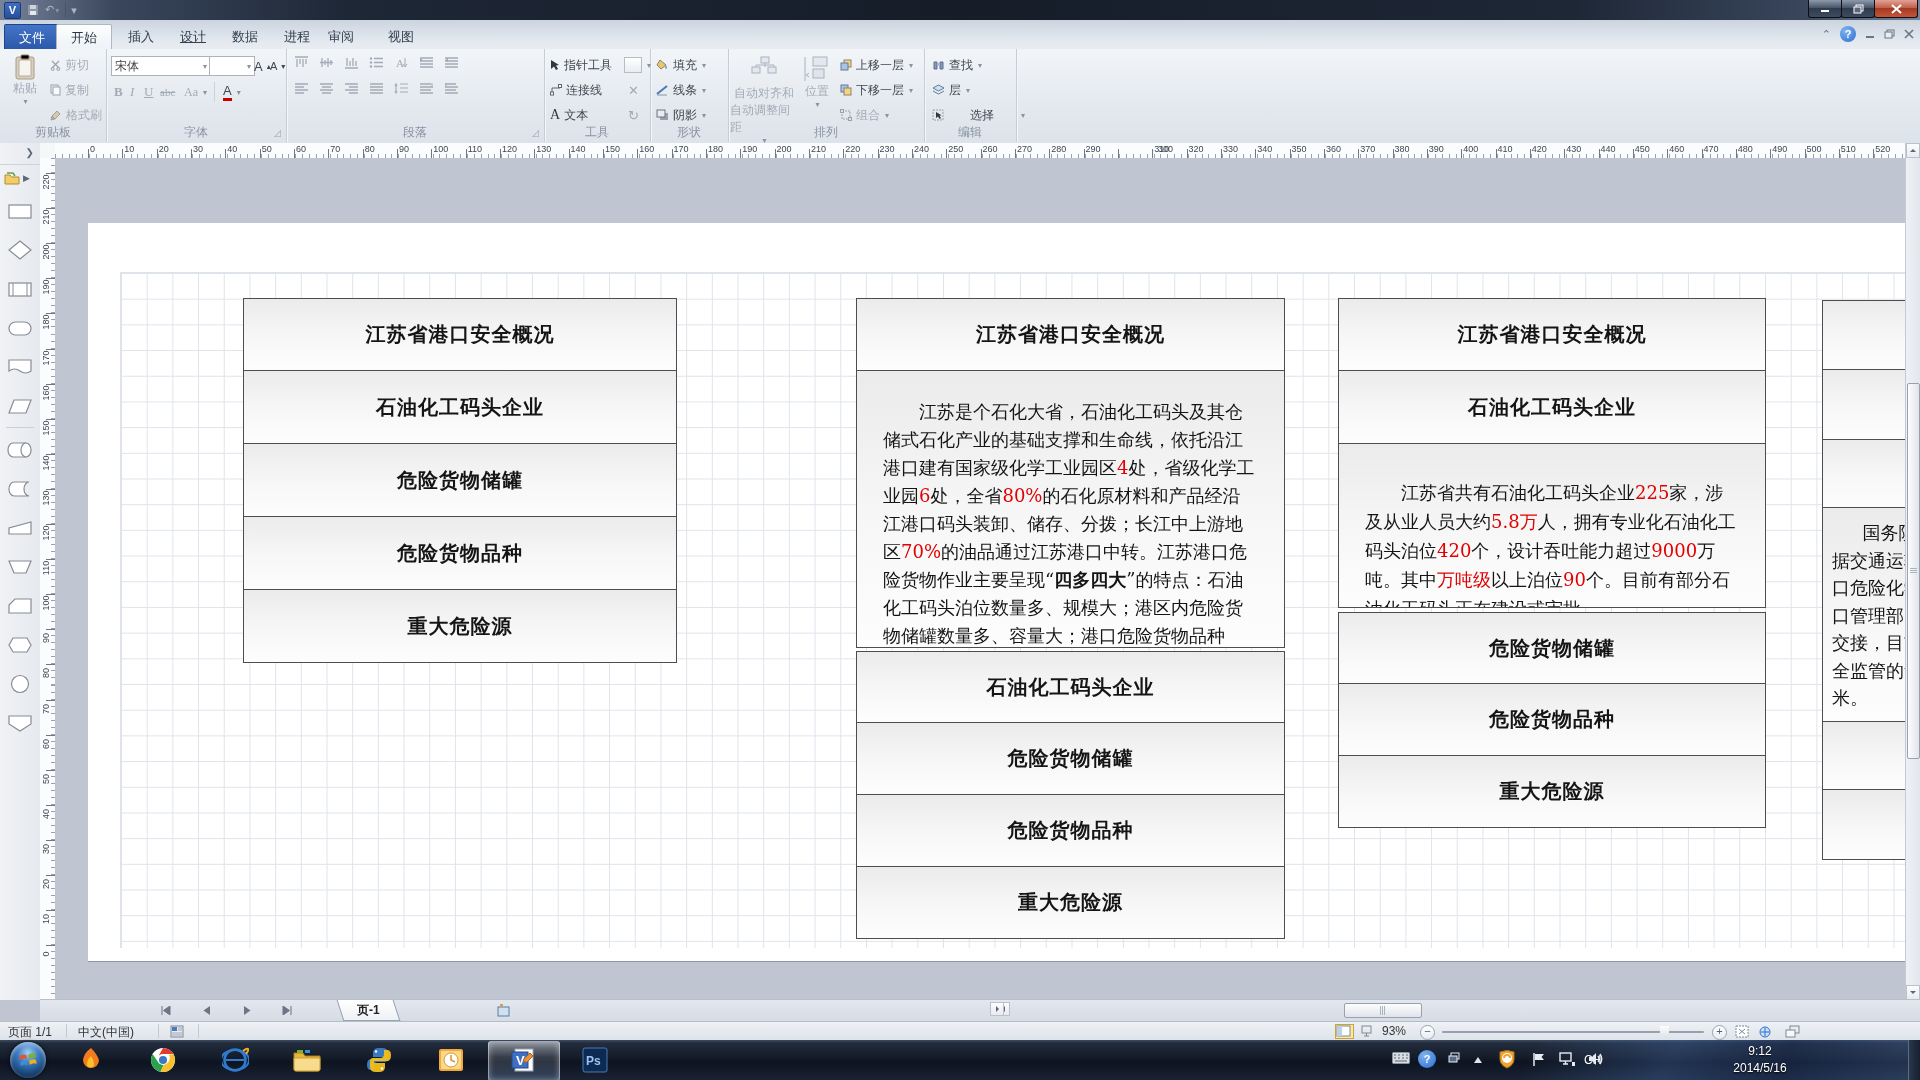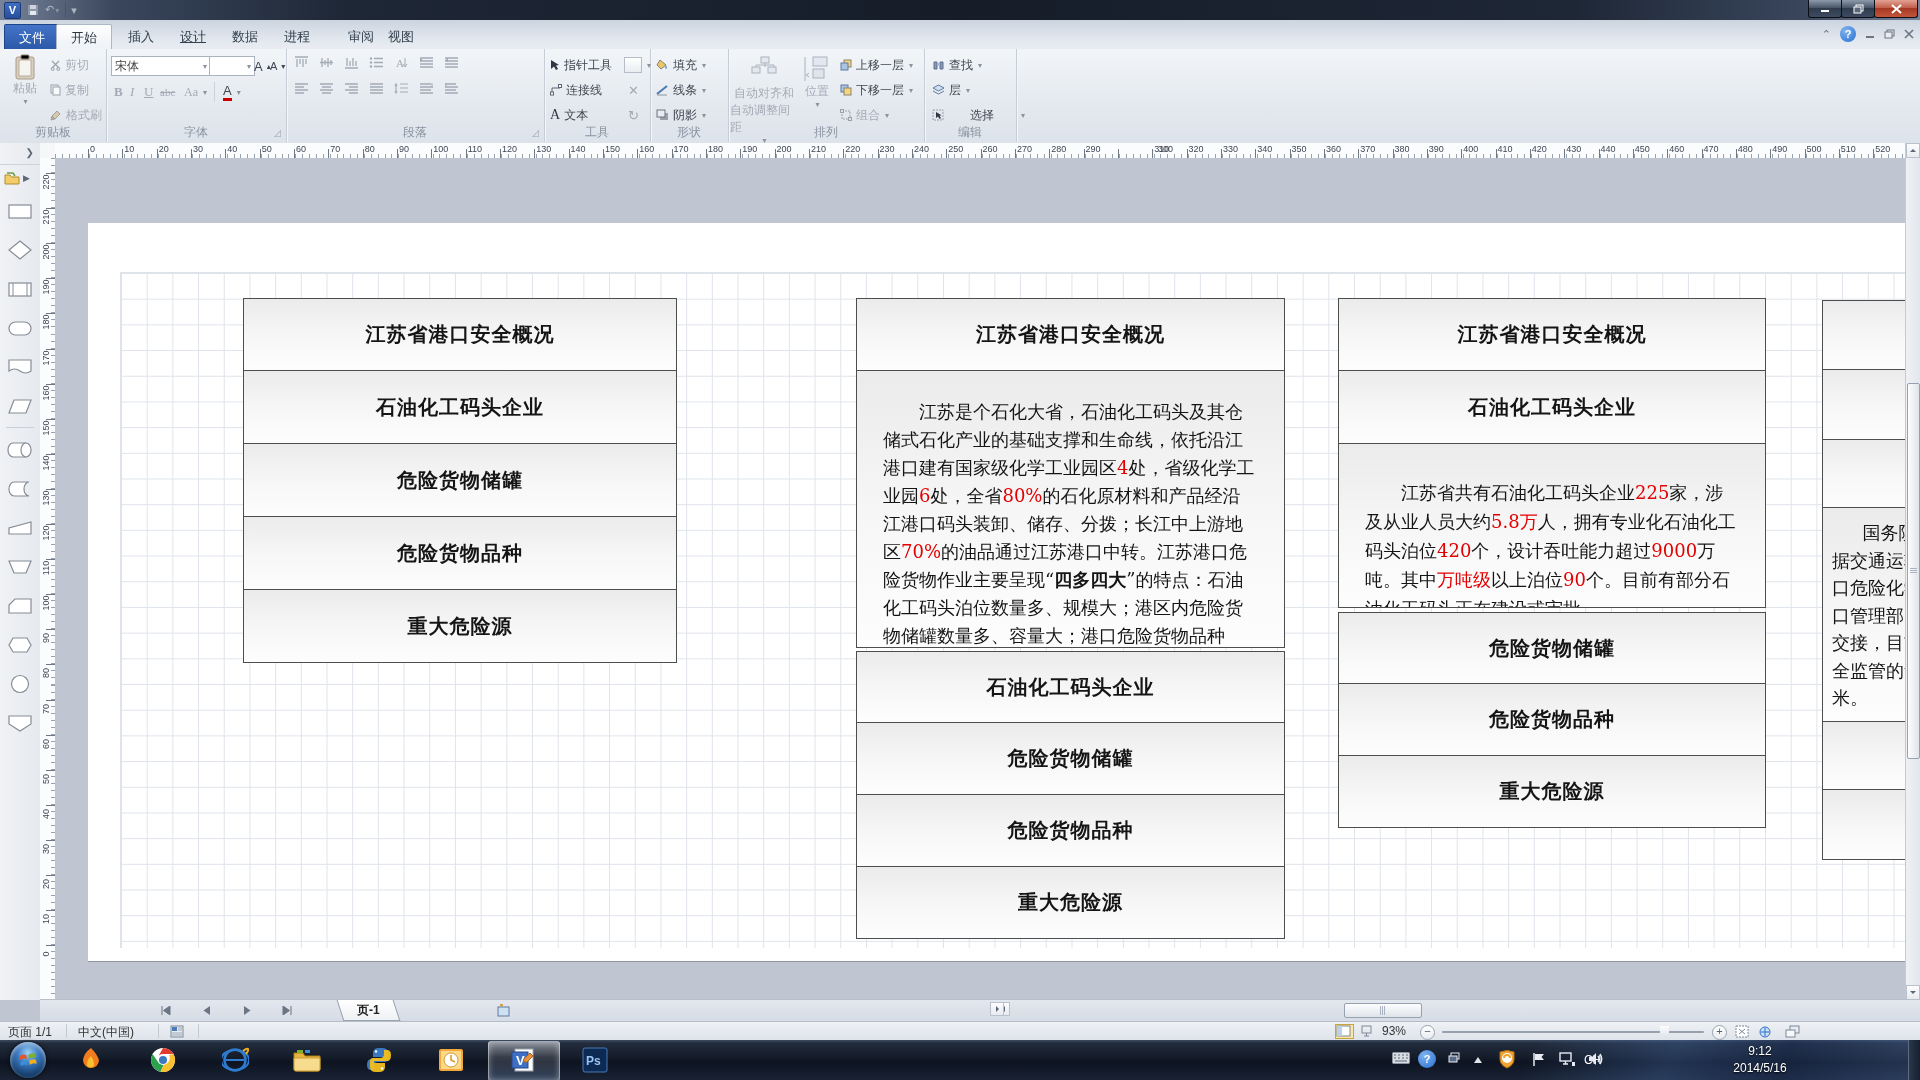--- a/index.html
+++ b/index.html
@@ -185,21 +185,21 @@
           <svg width="10" height="10" viewBox="0 0 10 10">
             <path d="M1 1 L9 9 M9 1 L1 9" stroke="#6b7584" stroke-width="1.6"></path>
           </svg>
         </span>
     </div>
   <div class="tab active" style="left: 56px;">开始</div>
       <div class="tab" style="left: 114px;">插入</div>
       <div class="tab" style="left: 166px; text-decoration: underline;">设计</div>
       <div class="tab" style="left: 218px;">数据</div>
       <div class="tab" style="left: 270px;">进程</div>
-      <div class="tab" style="left: 334px; text-align: center;">审阅</div>
+      <div class="tab" style="left: 314px; text-align: center;">审阅</div>
       <div class="tab" style="left: 374px;">视图</div>
     </div>
 
   <div id="ribbon">
 
     <div class="rgroup" style="left:0;width:106px;">
       <div class="bigbtn dis" style="left:6px;top:5px;width:38px;">
         <svg width="22" height="26" viewBox="0 0 22 26">
             <rect x="2" y="3" width="18" height="22" rx="2" fill="#d9cfc0" stroke="#a89a86"></rect>
             <rect x="5" y="6" width="12" height="16" fill="#f6f4ef" stroke="#b9ad9c"></rect>

